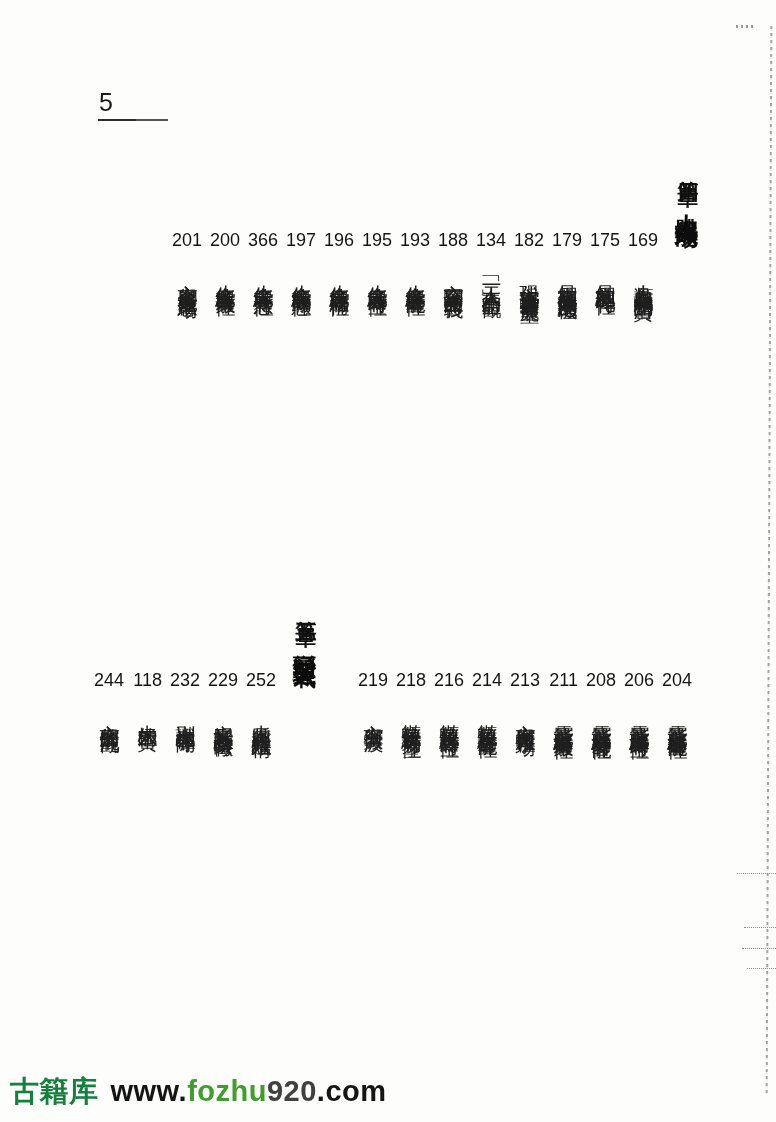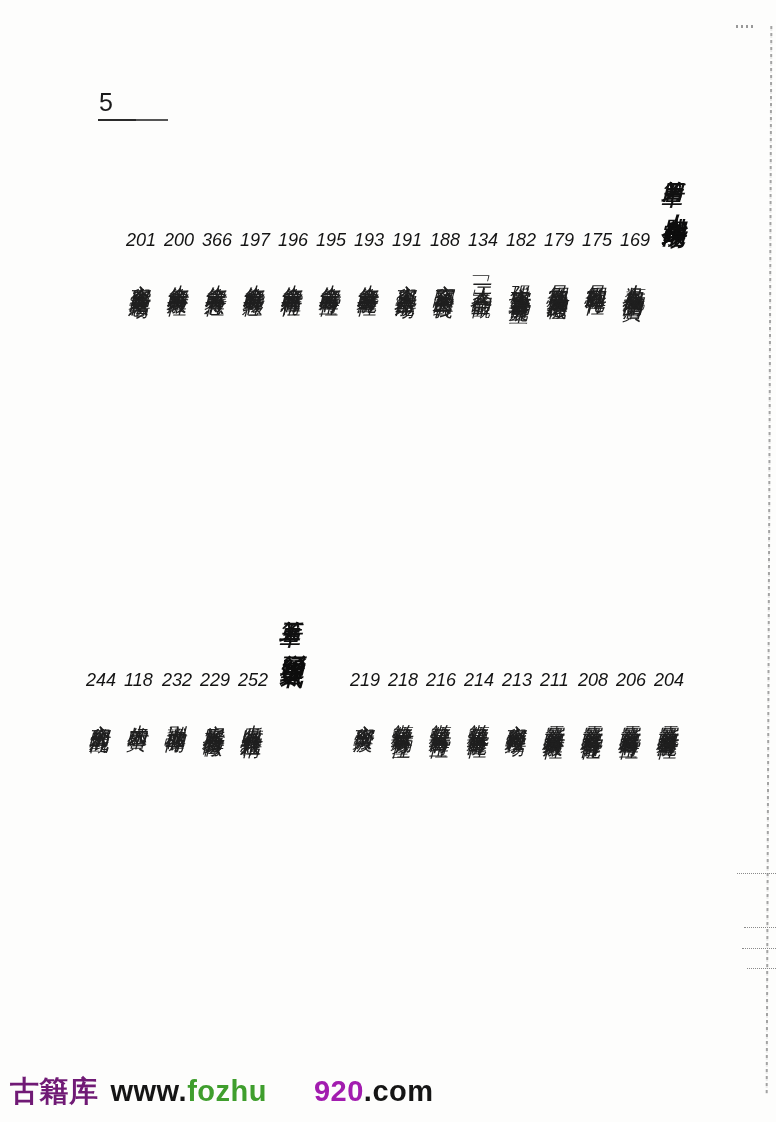--- a/index.html
+++ b/index.html
@@ -25,22 +25,22 @@
   
   .band{
     position:absolute;left:0;right:0;
     display:flex;flex-direction:row-reverse;justify-content:flex-start;
     align-items:flex-start;
   }
   .band1{top:160px;height:440px;padding-right:74px;}
   .band2{top:600px;height:410px;padding-right:84px;}
 
   .col{
-    display:flex;flex-direction:column;align-items:flex-start;
-    width:38px;flex:0 0 38px;font-style:italic;
+    display:flex;flex-direction:column;align-items:flex-end;
+    width:38px;flex:0 0 38px;
   }
   .chapter-col{width:44px;flex:0 0 44px;}
   .chapter-col.gap-right{margin-right:30px;}
 
   .v{
     writing-mode:vertical-rl;text-orientation:mixed;
     white-space:nowrap;
   }
   .chapter-label{
     margin-top:4px;font-weight:bold;font-size:21px;letter-spacing:2px;color:#111;
@@ -71,21 +71,21 @@
   .speck{position:absolute;left:736px;top:25px;width:18px;height:3px;
     background:repeating-linear-gradient(90deg,#999 0 2px,transparent 2px 5px);}
 
   
   .watermark{
     position:absolute;left:10px;top:1072px;
     font-family:"Liberation Sans","DejaVu Sans",sans-serif;
     font-weight:bold;font-size:29px;letter-spacing:.5px;
     white-space:nowrap;color:#151515;
   }
-  .wm-prefix{margin-right:12px;color:#701a75;}
+  .wm-prefix{margin-right:12px;color:#15803d;}
 </style>
 </head>
 <body>
 
 <div class="page">
 
   <div class="folio">5</div>
   <div class="folio-rule"></div>
 
   <div class="band band1">
@@ -110,24 +110,20 @@
       <div class="entry-num">182</div>
       <div class="v entry-text">現代玄空學對古人骨骼研究展望</div>
     </div>
     <div class="col">
       <div class="entry-num">134</div>
       <div class="v entry-text">「天人合一」的生命觀</div>
     </div>
     <div class="col">
       <div class="entry-num">188</div>
       <div class="v entry-text">玄空學關於生命的含義</div>
-    </div>
-    <div class="col">
-      <div class="entry-num">191</div>
-      <div class="v entry-text">玄空學與人體生命能場</div>
     </div>
     <div class="col">
       <div class="entry-num">193</div>
       <div class="v entry-text">生命能場具有能量性</div>
     </div>
     <div class="col">
       <div class="entry-num">195</div>
       <div class="v entry-text">生命能場具有時空性</div>
     </div>
     <div class="col">
@@ -218,16 +214,16 @@
   </div>
 
   <div class="scan-line"></div>
   <div class="speck"></div>
   <div class="dash dash1"></div>
   <div class="dash dash2"></div>
   <div class="dash dash3"></div>
   <div class="dash dash4"></div>
 
   <div class="watermark">
-    <span class="wm-prefix">古籍库</span><span>www.</span><span id="wm-green" style="color: rgb(63, 158, 45);">fozhu</span><span id="wm-red" style="color: #a21caf; margin-left: 47px;">920</span><span>.com</span>
+    <span class="wm-prefix">古籍库</span><span>www.</span><span id="wm-green" style="color: rgb(63, 158, 45);">fozhu</span><span id="wm-red" style="color: #404040;">920</span><span>.com</span>
   </div>
 
 </div>
 
 </body></html>

